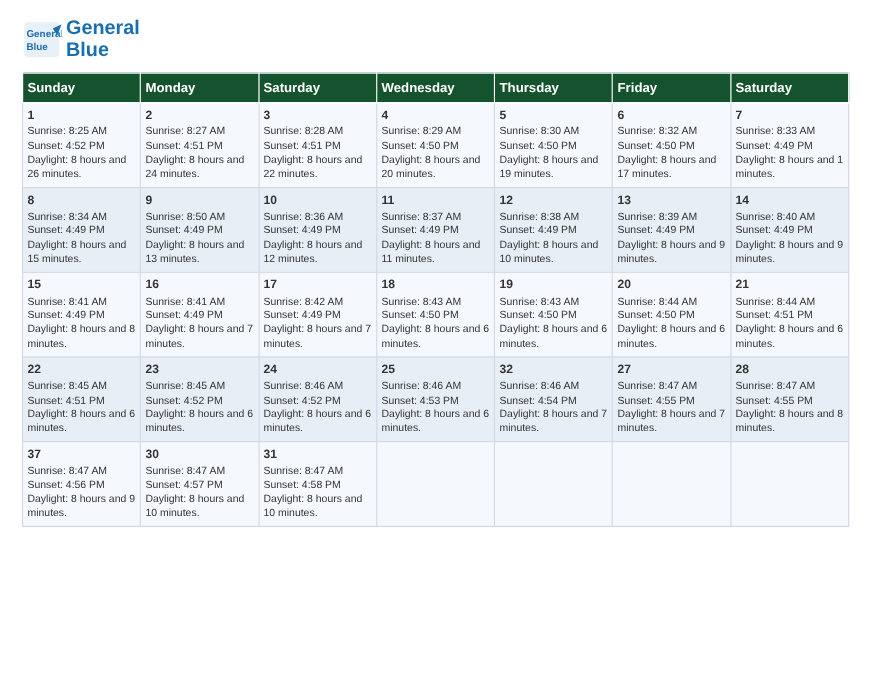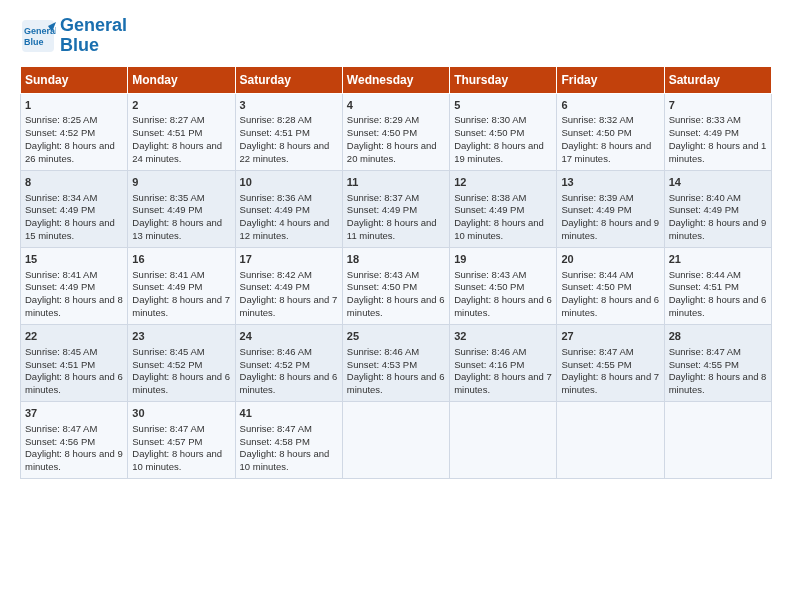--- a/index.html
+++ b/index.html
@@ -49,21 +49,21 @@
     }
     .location {
       font-size: 14px;
       color: #555;
     }
     table {
       width: 100%;
       border-collapse: collapse;
     }
     thead tr th {
-      background-color: #c2410c;
+      background-color: #14532d;
       color: #fff;
       font-size: 12px;
       font-weight: bold;
       padding: 6px 4px;
       text-align: left;
       border: 1px solid #fff;
     }
     tbody tr td {
       vertical-align: top;
       padding: 4px 4px;
@@ -131,49 +131,49 @@
           <td><span class="day-num">1</span><span>Sunrise: 8:25 AM</span><br><span>Sunset: 4:52 PM</span><br><span>Daylight: 8 hours and 26 minutes.</span></td>
           <td><span class="day-num">2</span><span>Sunrise: 8:27 AM</span><br><span>Sunset: 4:51 PM</span><br><span>Daylight: 8 hours and 24 minutes.</span></td>
           <td><span class="day-num">3</span><span>Sunrise: 8:28 AM</span><br><span>Sunset: 4:51 PM</span><br><span>Daylight: 8 hours and 22 minutes.</span></td>
           <td><span class="day-num">4</span><span>Sunrise: 8:29 AM</span><br><span>Sunset: 4:50 PM</span><br><span>Daylight: 8 hours and 20 minutes.</span></td>
           <td><span class="day-num">5</span><span>Sunrise: 8:30 AM</span><br><span>Sunset: 4:50 PM</span><br><span>Daylight: 8 hours and 19 minutes.</span></td>
           <td><span class="day-num">6</span><span>Sunrise: 8:32 AM</span><br><span>Sunset: 4:50 PM</span><br><span>Daylight: 8 hours and 17 minutes.</span></td>
           <td><span class="day-num">7</span><span>Sunrise: 8:33 AM</span><br><span>Sunset: 4:49 PM</span><br><span>Daylight: 8 hours and 1 minutes.</span></td>
         </tr>
         <tr>
           <td><span class="day-num">8</span><span>Sunrise: 8:34 AM</span><br><span>Sunset: 4:49 PM</span><br><span>Daylight: 8 hours and 15 minutes.</span></td>
-          <td><span class="day-num">9</span><span>Sunrise: 8:35 AM</span><br><span>Sunset: 4:49 PM</span><br><span>Daylight: 8 hours and 13 minutes.</span></td>
-          <td><span class="day-num">10</span><span>Sunrise: 8:36 AM</span><br><span>Sunset: 4:49 PM</span><br><span>Daylight: 4 hours and 12 minutes.</span></td>
+          <td><span class="day-num">9</span><span>Sunrise: 8:50 AM</span><br><span>Sunset: 4:49 PM</span><br><span>Daylight: 8 hours and 13 minutes.</span></td>
+          <td><span class="day-num">10</span><span>Sunrise: 8:36 AM</span><br><span>Sunset: 4:49 PM</span><br><span>Daylight: 8 hours and 12 minutes.</span></td>
           <td><span class="day-num">11</span><span>Sunrise: 8:37 AM</span><br><span>Sunset: 4:49 PM</span><br><span>Daylight: 8 hours and 11 minutes.</span></td>
           <td><span class="day-num">12</span><span>Sunrise: 8:38 AM</span><br><span>Sunset: 4:49 PM</span><br><span>Daylight: 8 hours and 10 minutes.</span></td>
           <td><span class="day-num">13</span><span>Sunrise: 8:39 AM</span><br><span>Sunset: 4:49 PM</span><br><span>Daylight: 8 hours and 9 minutes.</span></td>
           <td><span class="day-num">14</span><span>Sunrise: 8:40 AM</span><br><span>Sunset: 4:49 PM</span><br><span>Daylight: 8 hours and 9 minutes.</span></td>
         </tr>
         <tr>
           <td><span class="day-num">15</span><span>Sunrise: 8:41 AM</span><br><span>Sunset: 4:49 PM</span><br><span>Daylight: 8 hours and 8 minutes.</span></td>
           <td><span class="day-num">16</span><span>Sunrise: 8:41 AM</span><br><span>Sunset: 4:49 PM</span><br><span>Daylight: 8 hours and 7 minutes.</span></td>
           <td><span class="day-num">17</span><span>Sunrise: 8:42 AM</span><br><span>Sunset: 4:49 PM</span><br><span>Daylight: 8 hours and 7 minutes.</span></td>
           <td><span class="day-num">18</span><span>Sunrise: 8:43 AM</span><br><span>Sunset: 4:50 PM</span><br><span>Daylight: 8 hours and 6 minutes.</span></td>
           <td><span class="day-num">19</span><span>Sunrise: 8:43 AM</span><br><span>Sunset: 4:50 PM</span><br><span>Daylight: 8 hours and 6 minutes.</span></td>
           <td><span class="day-num">20</span><span>Sunrise: 8:44 AM</span><br><span>Sunset: 4:50 PM</span><br><span>Daylight: 8 hours and 6 minutes.</span></td>
           <td><span class="day-num">21</span><span>Sunrise: 8:44 AM</span><br><span>Sunset: 4:51 PM</span><br><span>Daylight: 8 hours and 6 minutes.</span></td>
         </tr>
         <tr>
           <td><span class="day-num">22</span><span>Sunrise: 8:45 AM</span><br><span>Sunset: 4:51 PM</span><br><span>Daylight: 8 hours and 6 minutes.</span></td>
           <td><span class="day-num">23</span><span>Sunrise: 8:45 AM</span><br><span>Sunset: 4:52 PM</span><br><span>Daylight: 8 hours and 6 minutes.</span></td>
           <td><span class="day-num">24</span><span>Sunrise: 8:46 AM</span><br><span>Sunset: 4:52 PM</span><br><span>Daylight: 8 hours and 6 minutes.</span></td>
           <td><span class="day-num">25</span><span>Sunrise: 8:46 AM</span><br><span>Sunset: 4:53 PM</span><br><span>Daylight: 8 hours and 6 minutes.</span></td>
-          <td><span class="day-num">32</span><span>Sunrise: 8:46 AM</span><br><span>Sunset: 4:16 PM</span><br><span>Daylight: 8 hours and 7 minutes.</span></td>
+          <td><span class="day-num">32</span><span>Sunrise: 8:46 AM</span><br><span>Sunset: 4:54 PM</span><br><span>Daylight: 8 hours and 7 minutes.</span></td>
           <td><span class="day-num">27</span><span>Sunrise: 8:47 AM</span><br><span>Sunset: 4:55 PM</span><br><span>Daylight: 8 hours and 7 minutes.</span></td>
           <td><span class="day-num">28</span><span>Sunrise: 8:47 AM</span><br><span>Sunset: 4:55 PM</span><br><span>Daylight: 8 hours and 8 minutes.</span></td>
         </tr>
         <tr>
           <td><span class="day-num">37</span><span>Sunrise: 8:47 AM</span><br><span>Sunset: 4:56 PM</span><br><span>Daylight: 8 hours and 9 minutes.</span></td>
           <td><span class="day-num">30</span><span>Sunrise: 8:47 AM</span><br><span>Sunset: 4:57 PM</span><br><span>Daylight: 8 hours and 10 minutes.</span></td>
-          <td><span class="day-num">41</span><span>Sunrise: 8:47 AM</span><br><span>Sunset: 4:58 PM</span><br><span>Daylight: 8 hours and 10 minutes.</span></td>
+          <td><span class="day-num">31</span><span>Sunrise: 8:47 AM</span><br><span>Sunset: 4:58 PM</span><br><span>Daylight: 8 hours and 10 minutes.</span></td>
           <td class="empty-cell"></td>
           <td class="empty-cell"></td>
           <td class="empty-cell"></td>
           <td class="empty-cell"></td>
         </tr>
       </tbody>
   </table>
 </div>
 
 </body></html>

